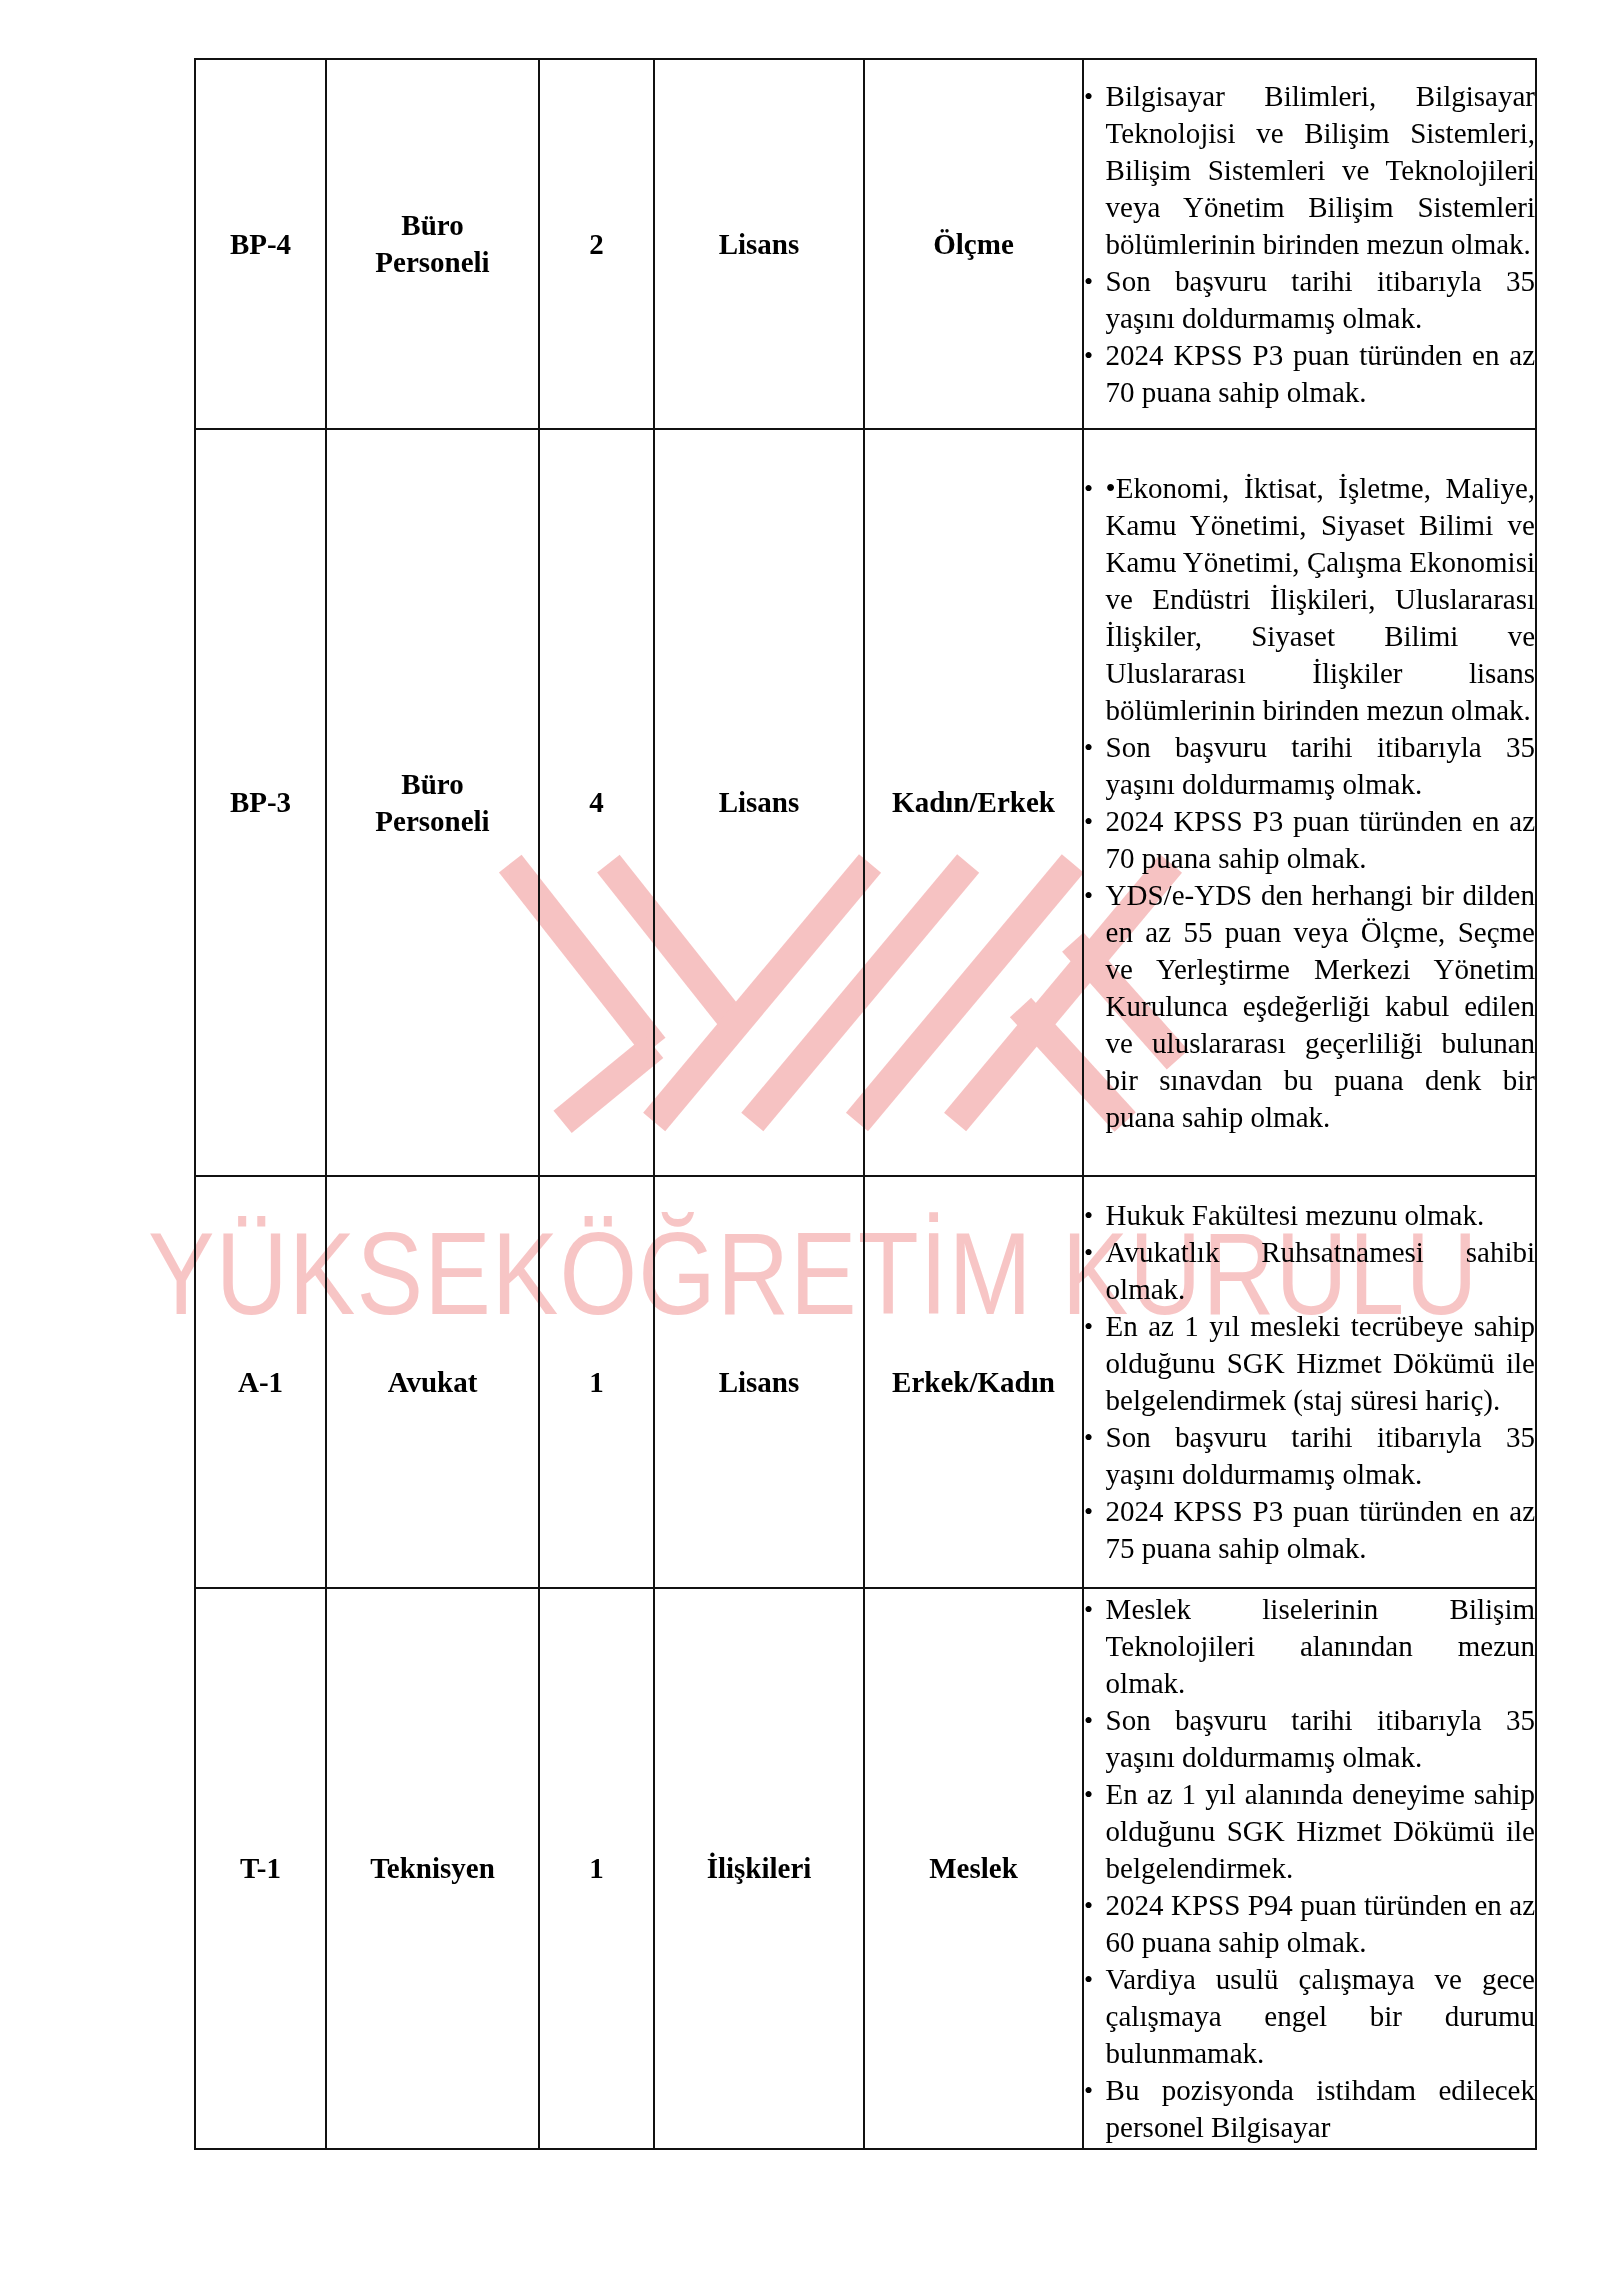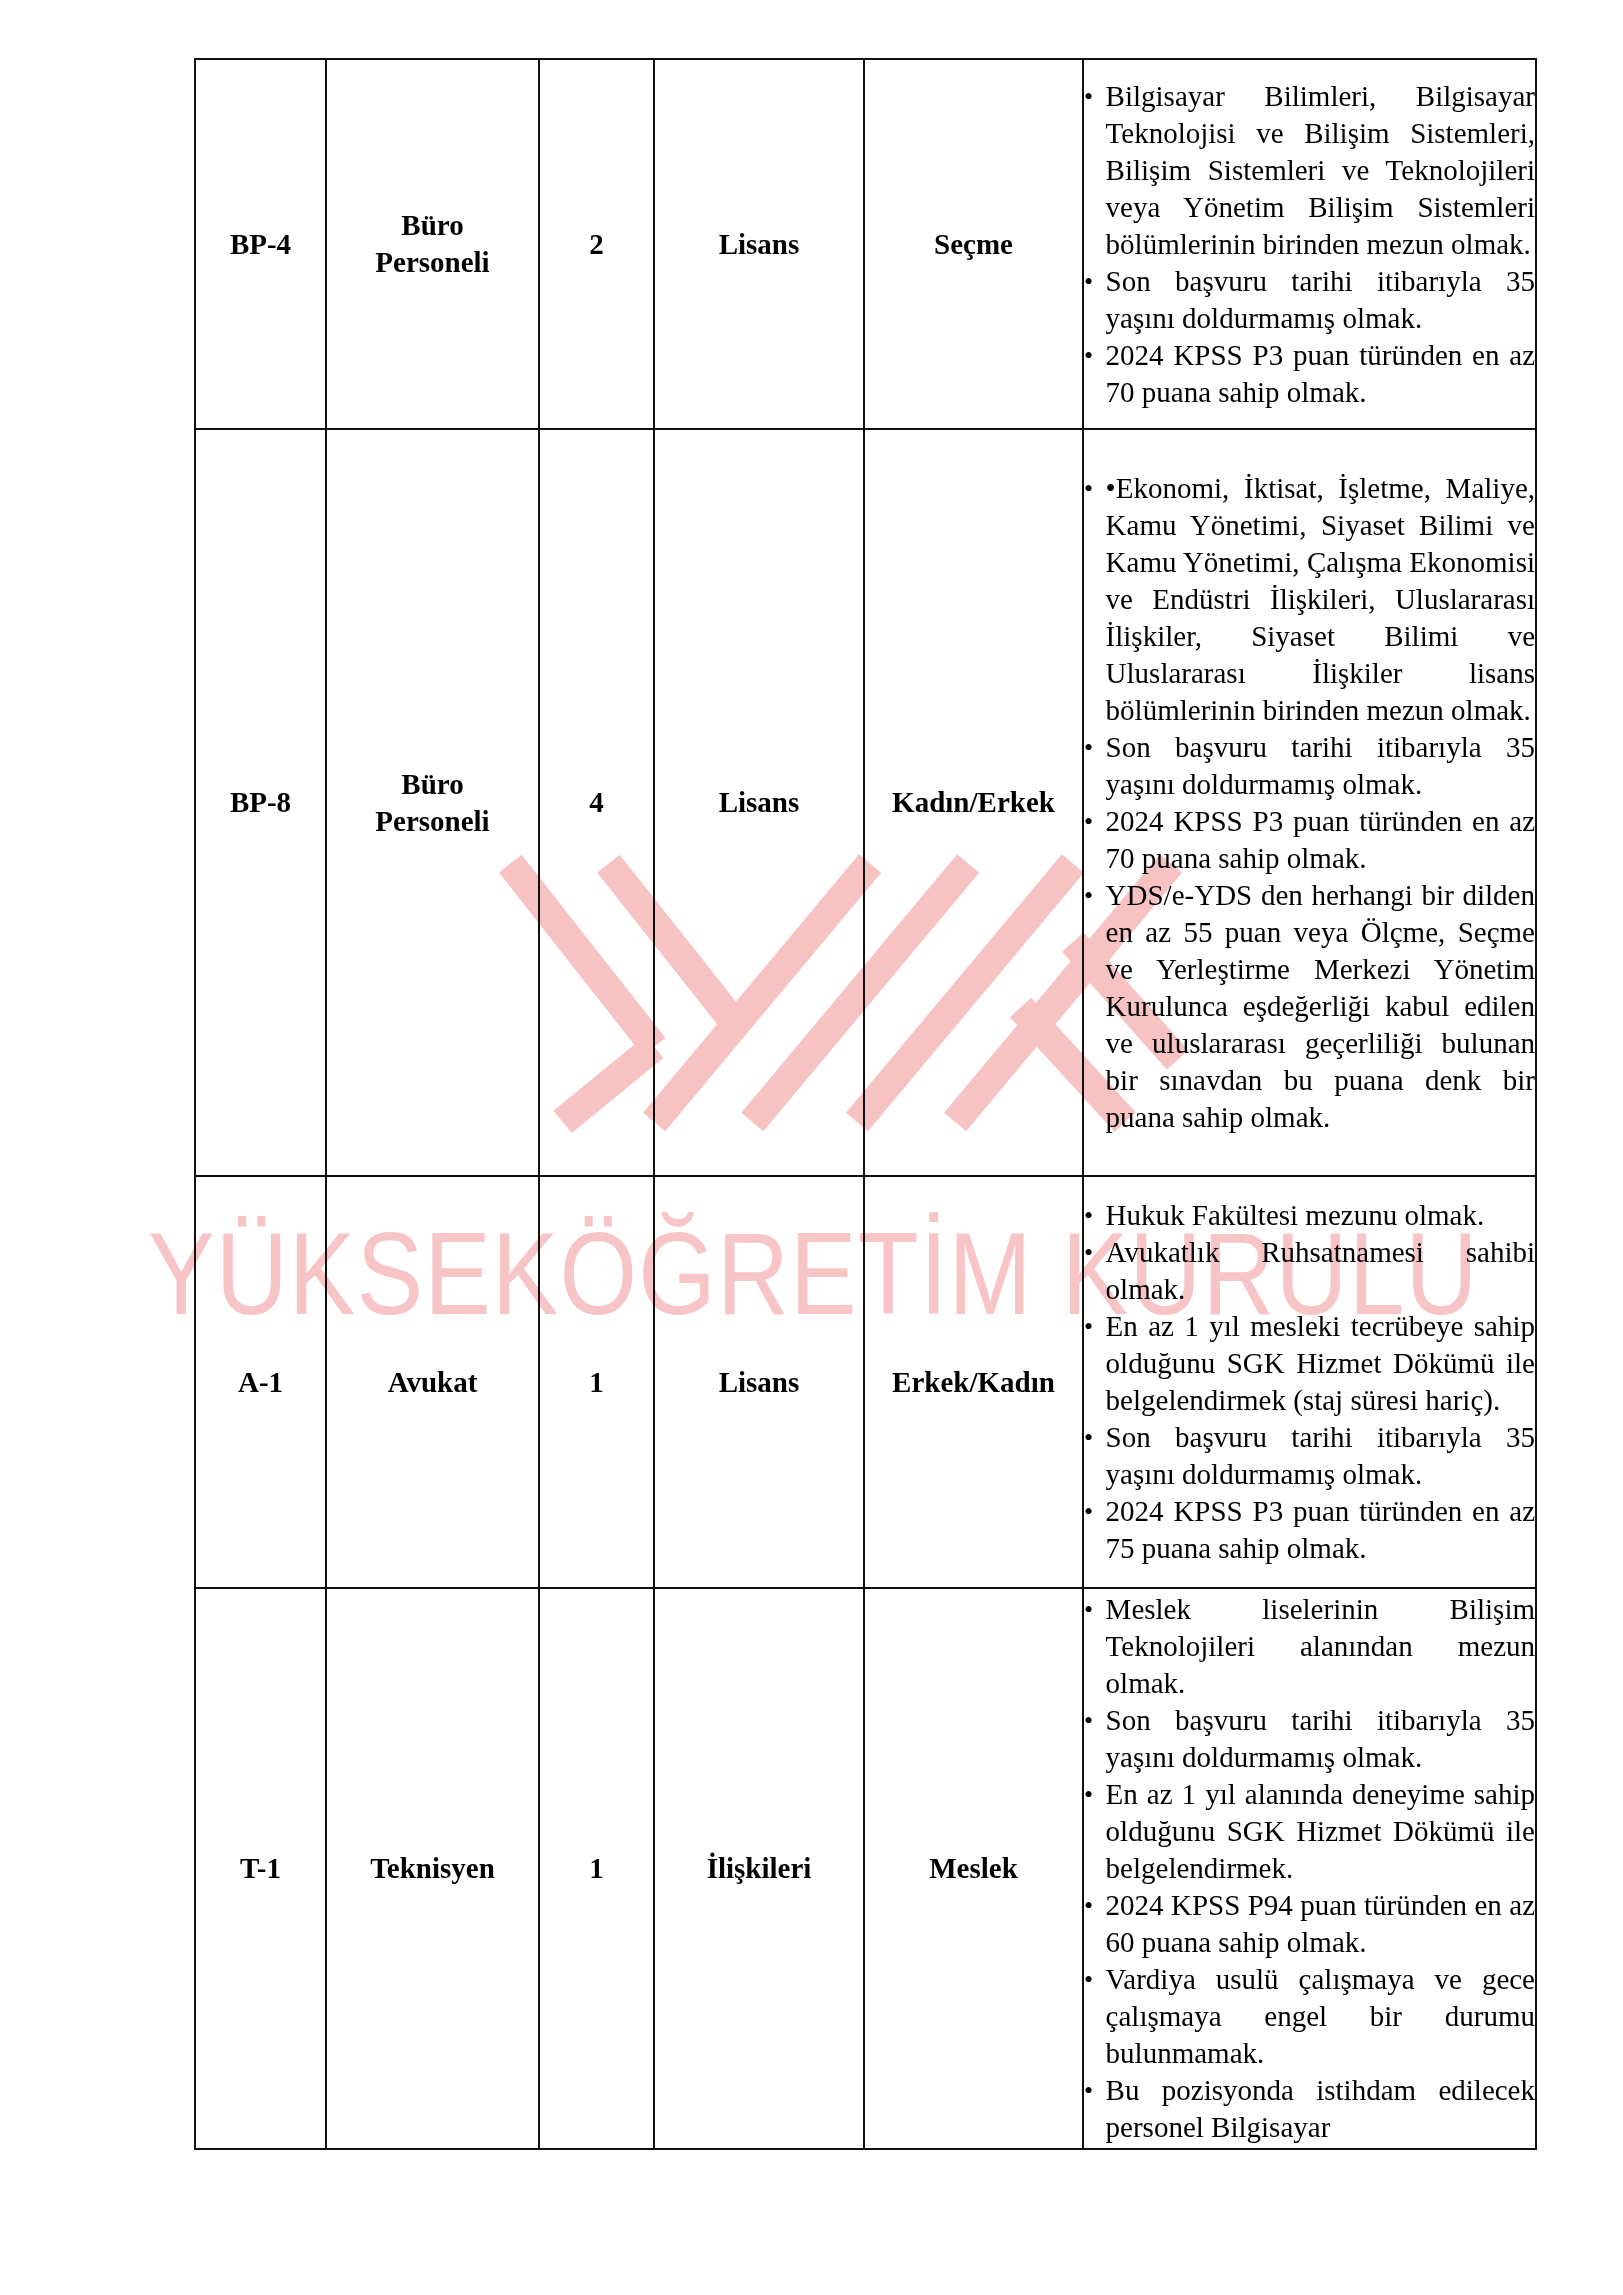--- a/index.html
+++ b/index.html
@@ -60,32 +60,32 @@
   <tbody>
 
     <tr style="height:370px;">
       <td class="c-code">BP-4</td>
       <td class="c-title">
         <div>Büro</div>
         <div>Personeli</div>
       </td>
       <td class="c-count">2</td>
       <td class="c-edu">Lisans</td>
-      <td class="c-gender">Seçme</td>
+      <td class="c-gender">Ölçme</td>
       <td class="c-req">
         <ul class="req">
           <li><span class="bullet">•</span><span>Bilgisayar Bilimleri, Bilgisayar Teknolojisi ve Bilişim Sistemleri, Bilişim Sistemleri ve Teknolojileri veya Yönetim Bilişim Sistemleri bölümlerinin birinden mezun olmak.</span></li>
           <li><span class="bullet">•</span><span>Son başvuru tarihi itibarıyla 35 yaşını doldurmamış olmak.</span></li>
           <li><span class="bullet">•</span><span>2024 KPSS P3 puan türünden en az 70 puana sahip olmak.</span></li>
         </ul>
       </td>
     </tr>
 
     <tr style="height:747px;">
-      <td class="c-code">BP-8</td>
+      <td class="c-code">BP-3</td>
       <td class="c-title">
         <div>Büro</div>
         <div>Personeli</div>
       </td>
       <td class="c-count">4</td>
       <td class="c-edu">Lisans</td>
       <td class="c-gender">Kadın/Erkek</td>
       <td class="c-req">
         <ul class="req">
           <li><span class="bullet">•</span><span>•Ekonomi, İktisat, İşletme, Maliye, Kamu Yönetimi, Siyaset Bilimi ve Kamu Yönetimi, Çalışma Ekonomisi ve Endüstri İlişkileri, Uluslararası İlişkiler, Siyaset Bilimi ve Uluslararası İlişkiler lisans bölümlerinin birinden mezun olmak.</span></li>

